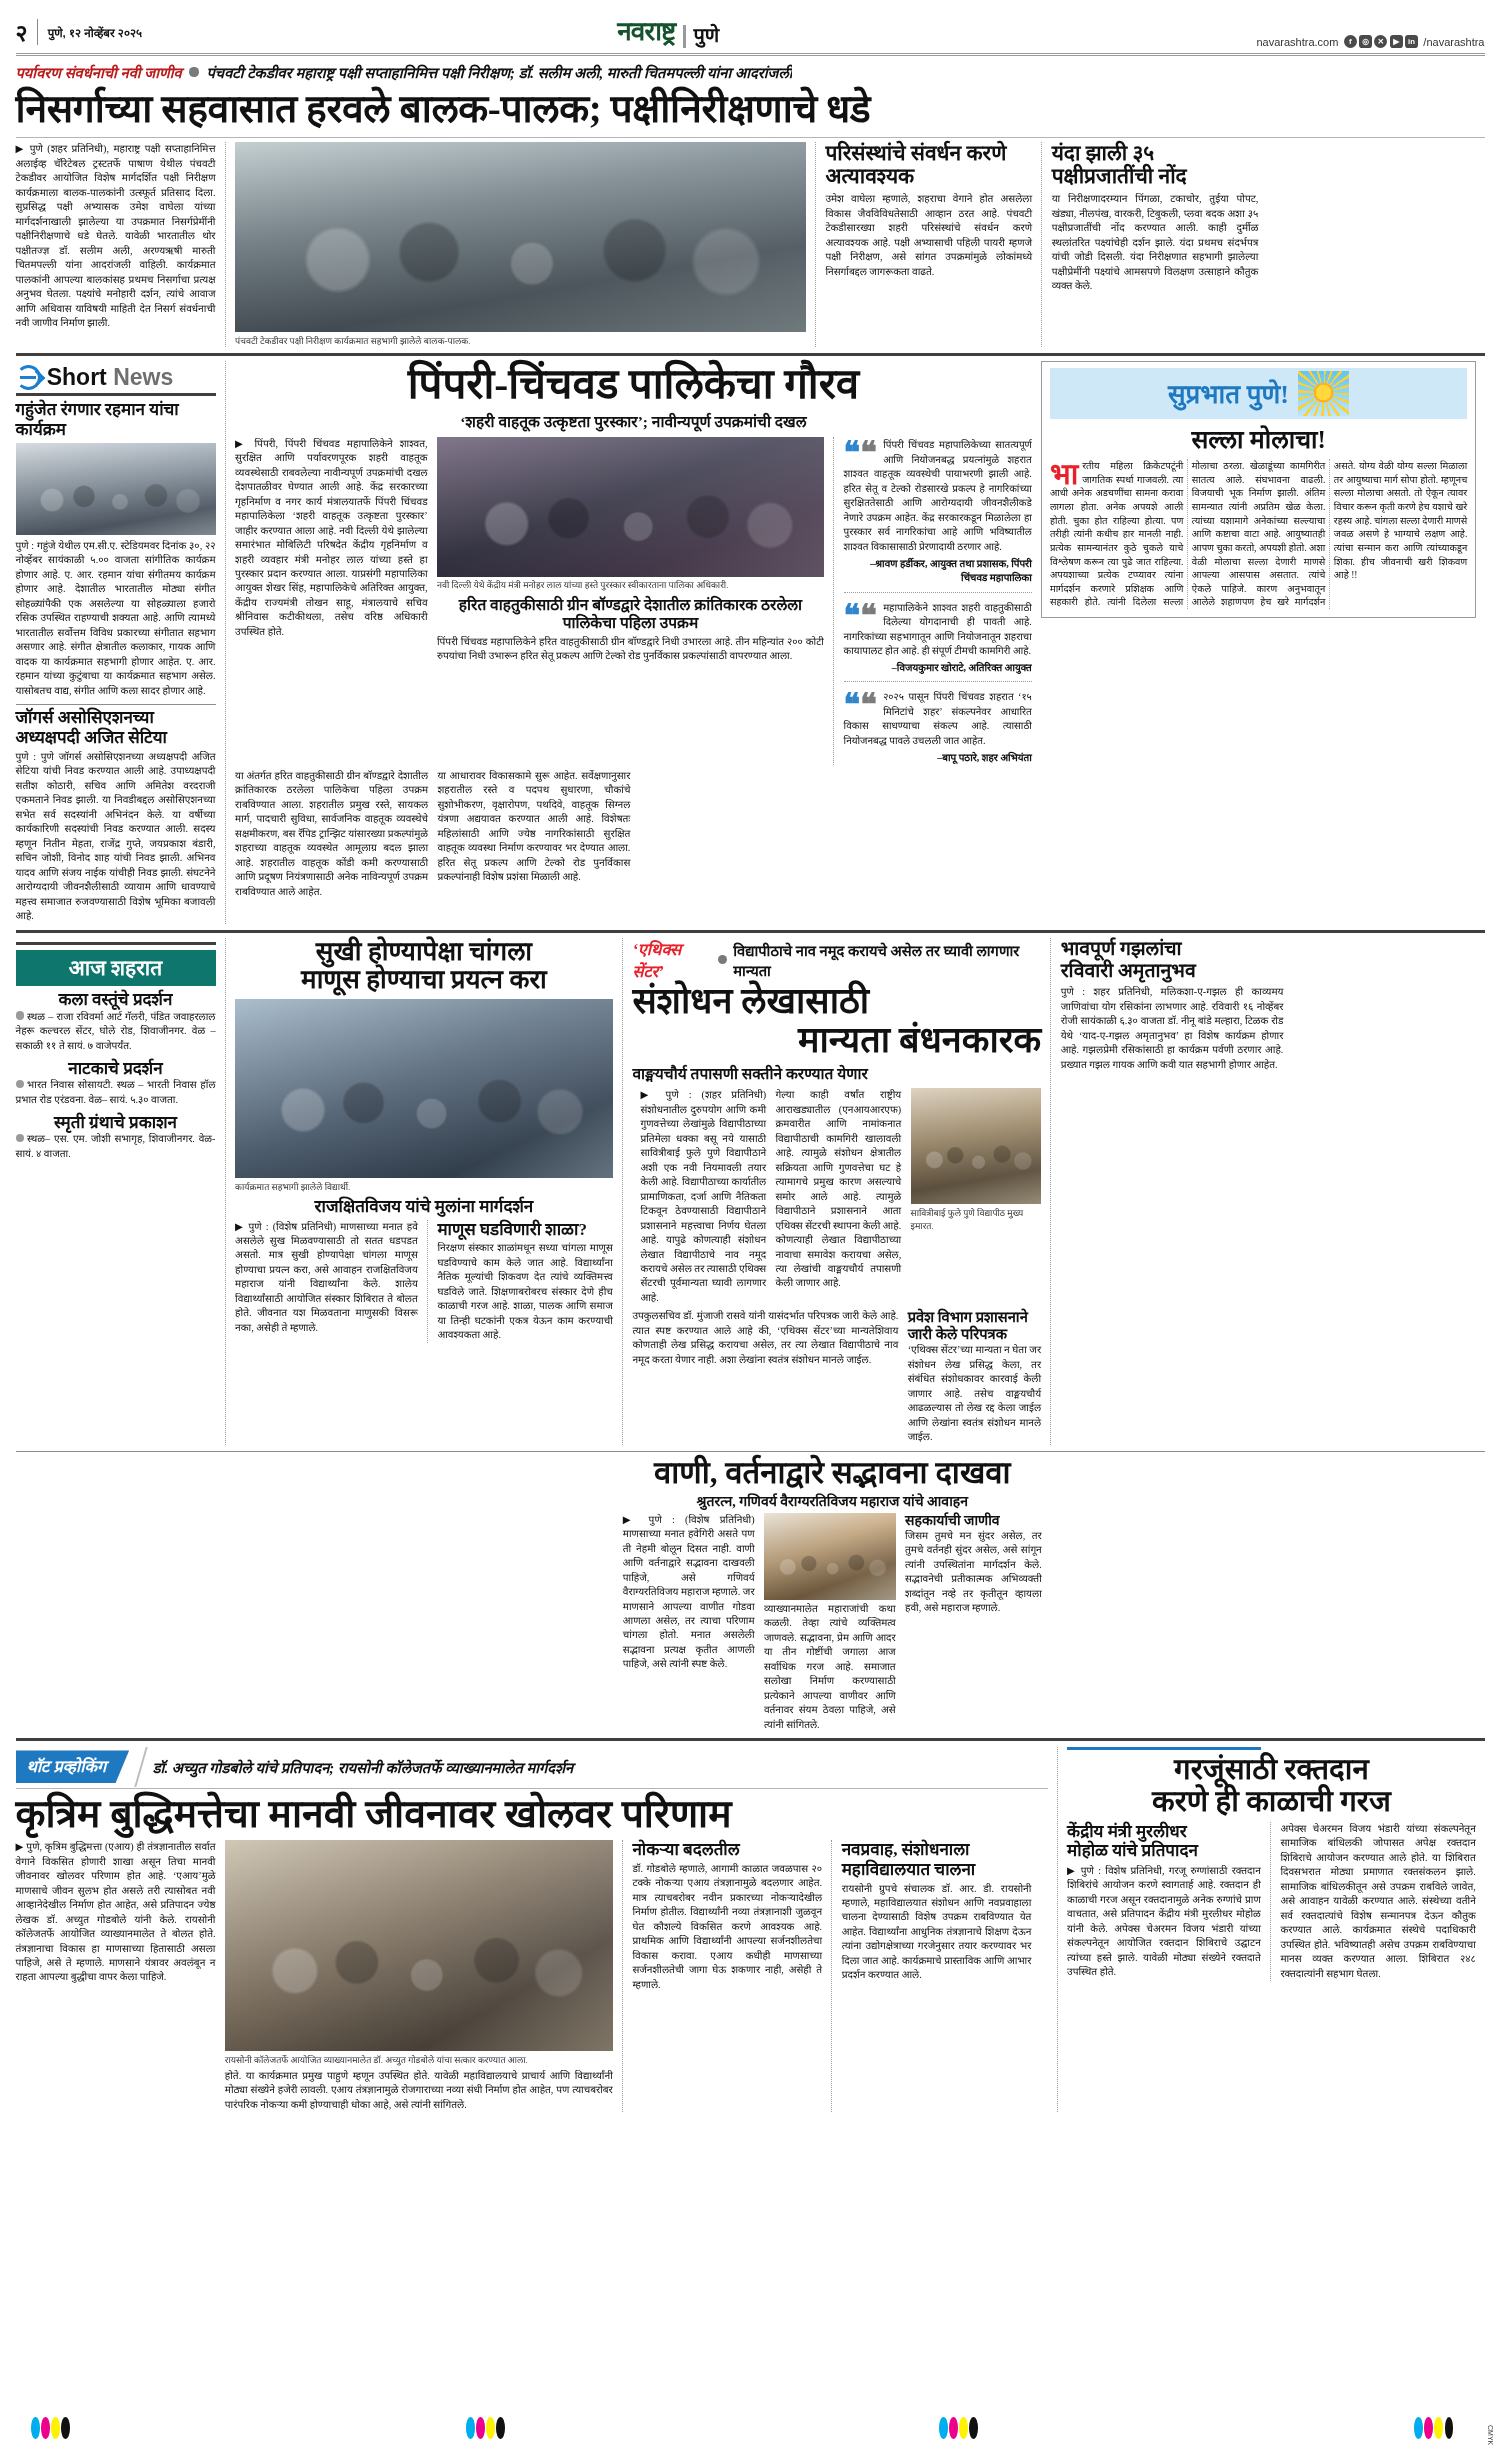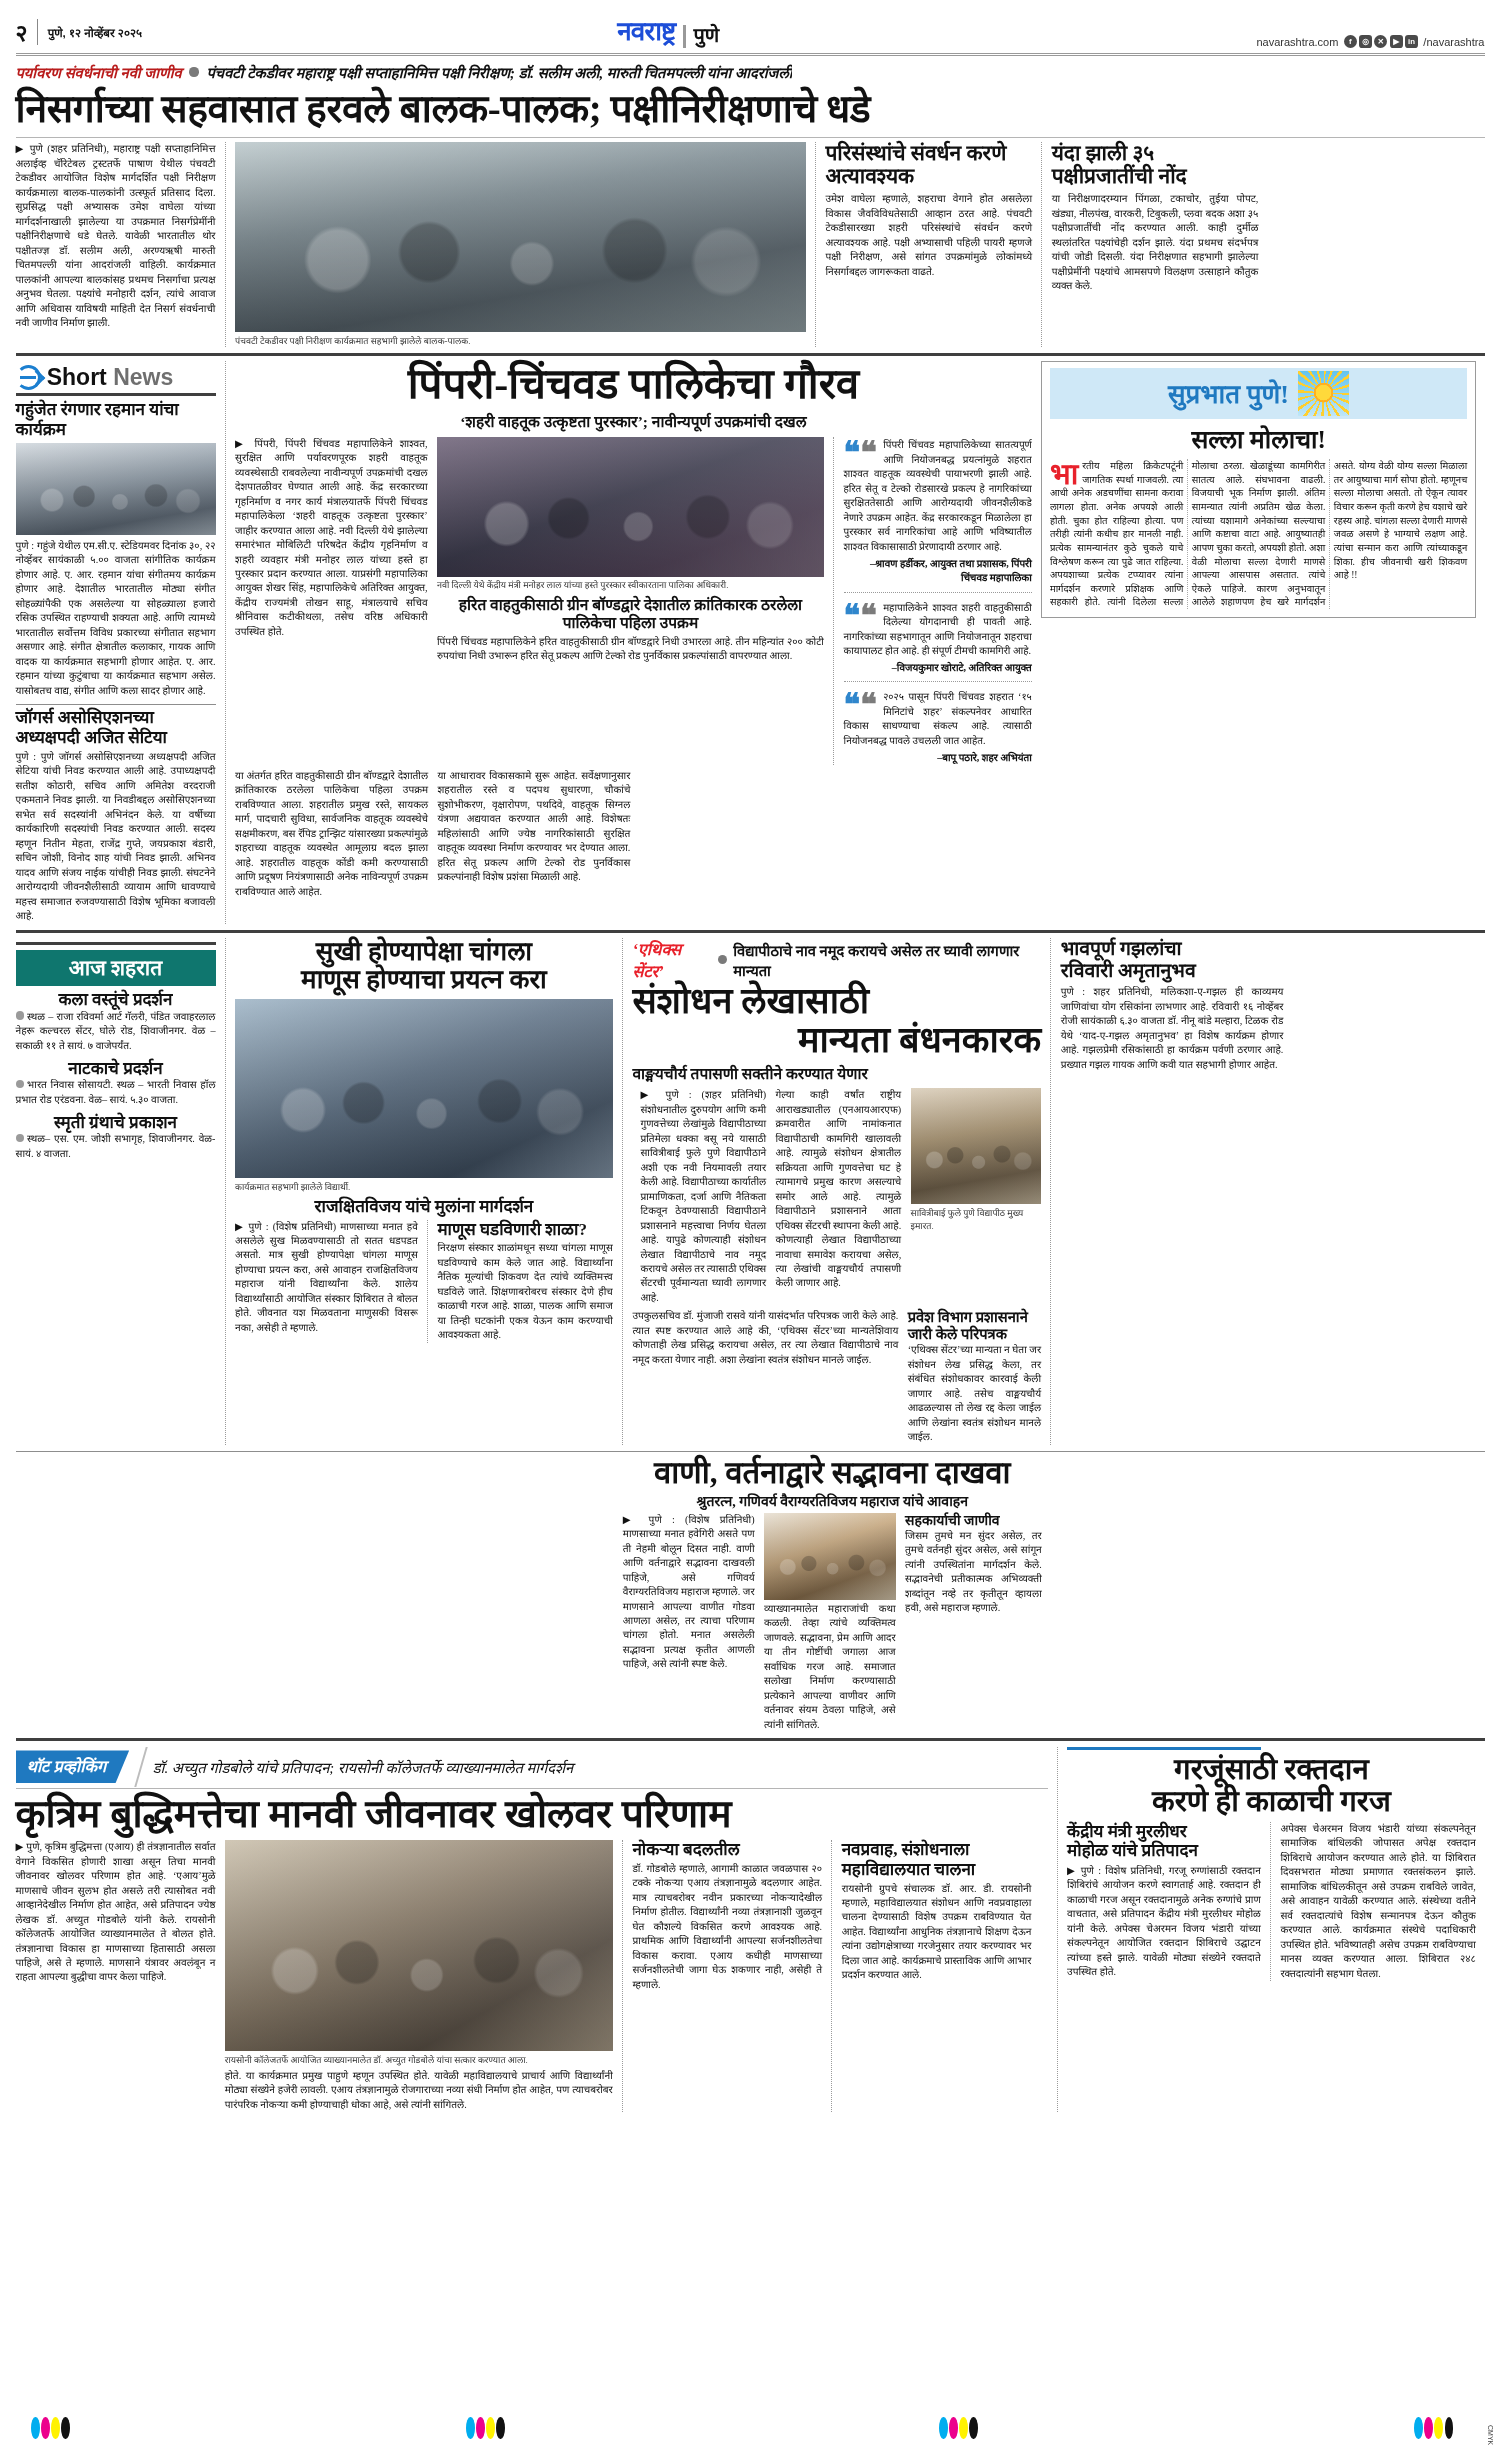--- a/index.html
+++ b/index.html
@@ -12,21 +12,21 @@
   }
   .page { position: relative; width: 1500px; height: 2462px; padding: 0 15.5px; background:#fff; }
 
   
   .masthead { display: flex; align-items: flex-end; justify-content: space-between; height: 48px; padding-top: 11px; }
   .mh-left { display: flex; align-items: center; gap: 9.3px; }
   .mh-pageno { font-size: 23px; font-weight: 700; font-family: "Liberation Sans", sans-serif; }
   .mh-divider { width: 1.6px; height: 26px; background: #888; }
   .mh-date { font-size: 11.6px; font-weight: 700; font-family: "Liberation Sans", sans-serif; }
   .mh-center { display: flex; align-items: flex-end; gap: 7.8px; transform: translateX(-31px); }
-  .mh-logo { font-size: 26px; font-weight: 900; color: #1d4ed8; font-family: "Liberation Sans", sans-serif; letter-spacing: -0.8px; text-align: right; }
+  .mh-logo { font-size: 26px; font-weight: 900; color: #14532d; font-family: "Liberation Sans", sans-serif; letter-spacing: -0.8px; text-align: right; }
   .mh-bar { width: 2.3px; height: 23px; background: #999; }
   .mh-city { font-size: 20px; font-weight: 700; font-family: "Liberation Sans", sans-serif; }
   .mh-right { display: flex; align-items: center; gap: 5.4px; font-family: "Liberation Sans", sans-serif; font-size: 11px; color: #333; }
   .soc { display: flex; gap: 2.3px; }
   .soc i { display:inline-block; width: 13px; height: 13px; border-radius: 50%; background: #4a4a4a; color:#fff;
            font-style: normal; font-size: 7.8px; line-height: 13px; text-align: center; font-weight: 700; }
   .soc i.sq { border-radius: 3.1px; }
   .mh-rule { height: 3.1px; border-top: 1.6px solid #999; border-bottom: 1.6px solid #999; margin: 4.7px 0 3.1px; }
 
   
@@ -96,21 +96,21 @@
   .qmark .b { color:#2f86cc; } .qmark .g { color:#7b7b7b; }
   .qattr { font-weight: 700; text-align: right; display:block; margin-top: 2.3px; }
   .qsep { border-top: 1.6px dotted #9a9a9a; margin: 6.2px 0; }
 
   
   .tag-para { display:inline-block; background:#1f79c0; color:#fff; font-weight:800; font-size:16.3px;
               padding: 4.7px 23px 6.2px 11px; font-style: italic;
               clip-path: polygon(0 0, 100% 0, 88% 100%, 0 100%); }
   .tagrow { display:flex; align-items:center; gap: 11px; }
   .tagrow .slash { width:1.6px; height: 40px; background:#bdbdbd; transform: skewX(-16deg); }
-  .tagrow .t { font-weight:400; font-size:14.7px; font-style: italic; }
+  .tagrow .t { font-weight:700; font-size:14.7px; font-style: italic; }
 
   .mid-head { font-size: 31px; font-weight: 800; line-height: 1.1; }
   .mid-head.sm { font-size: 26px; }
   .sub-head { font-size: 17px; font-weight: 800; line-height: 1.15; }
   .sub-head.c { text-align:center; }
   .deck { font-size: 15.5px; font-weight: 700; }
 
   
   .cmyk { position:absolute; bottom: 23px; display:flex; gap:1.6px; }
   .cmyk b { display:block; width: 8.5px; height: 22px; border-radius: 50%; }

